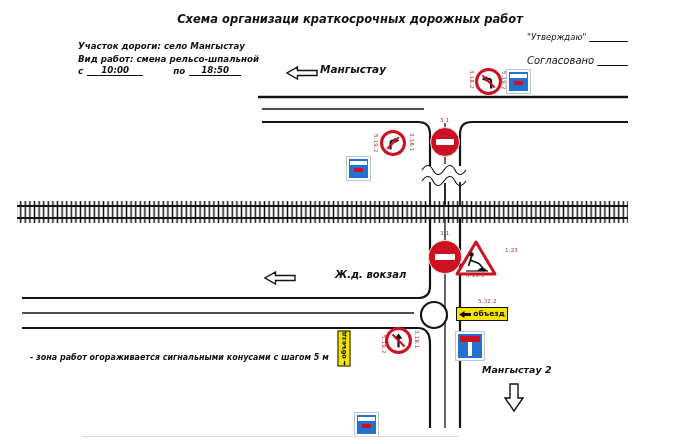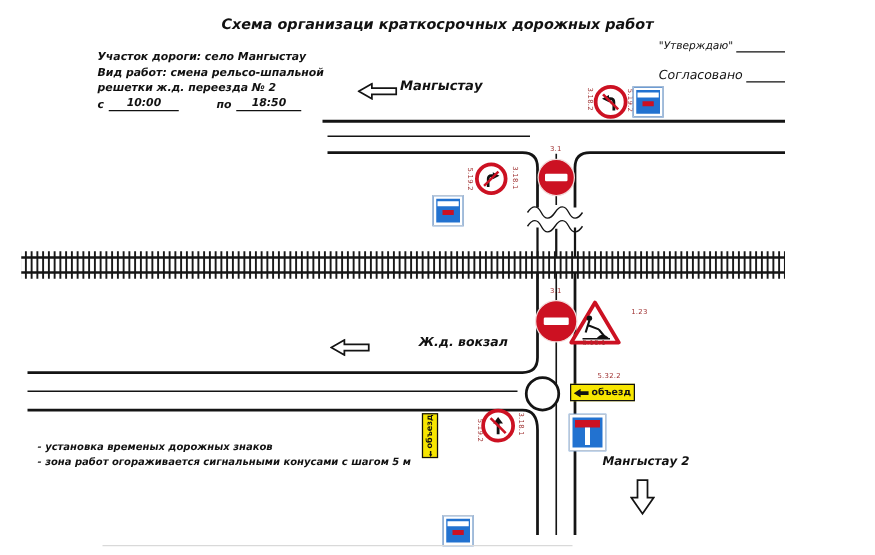--- a/index.html
+++ b/index.html
@@ -90,21 +90,20 @@
     <span class="uline" style="width:80px"></span>
   </div>
   <div class="abs agree-row">
     <span>Согласовано</span>
     <span class="uline" style="width:82px"></span>
   </div>
 
   <div class="abs bi info">
     <div>Участок дороги: село Мангыстау</div>
     <div>Вид работ: смена рельсо-шпальной</div>
-    <div>решетки   ж.д. переезда № 2</div>
     <div class="times">
       <span>с</span>
       <span class="tline" style="width:56px;margin:0 4px">10:00</span>
       <span style="width:26px"></span>
       <span>по</span>
       <span class="tline" style="width:52px;margin:0 4px">18:50</span>
     </div>
   </div>
 
   <svg class="abs" width="32" height="14" viewBox="0 0 32 14" style="left:286px;top:66px">
@@ -116,21 +115,20 @@
     <path d="M31 4.5 H11.5 V1 L1 7 L11.5 13 V9.5 H31 Z" fill="#fff" stroke="#141414" stroke-width="1.4"></path>
   </svg>
   <div class="abs bi dir-station">Ж.д. вокзал</div>
 
   <div class="abs bi dir-mang">Мангыстау 2</div>
   <svg class="abs" width="20" height="30" viewBox="0 0 20 30" style="left:504px;top:383px">
     <path d="M6 1 H14 V15 H19 L10 28 L1 15 H6 Z" fill="#fff" stroke="#141414" stroke-width="1.4"></path>
   </svg>
 
   <div class="abs bi conds">
-    <div>- установка временых дорожных знаков</div>
     <div>- зона работ  огораживается сигнальными конусами с шагом 5 м</div>
   </div>
 
   <div class="abs slabel vlab" style="left:468px;top:70px">3.18.2</div>
   <div class="abs proh" style="left:475px;top:68px;width:27px;height:27px">
     <svg width="19" height="19" viewBox="0 0 22 22">
       <path d="M14 19 V11 Q14 8 11 8 H9" stroke="#111" stroke-width="2.6" fill="none"></path>
       <polygon points="9.5,4.6 3,8 9.5,11.4" fill="#111"></polygon>
       <path d="M4 4 L18 18" stroke="#cc1122" stroke-width="2.4"></path>
     </svg>

